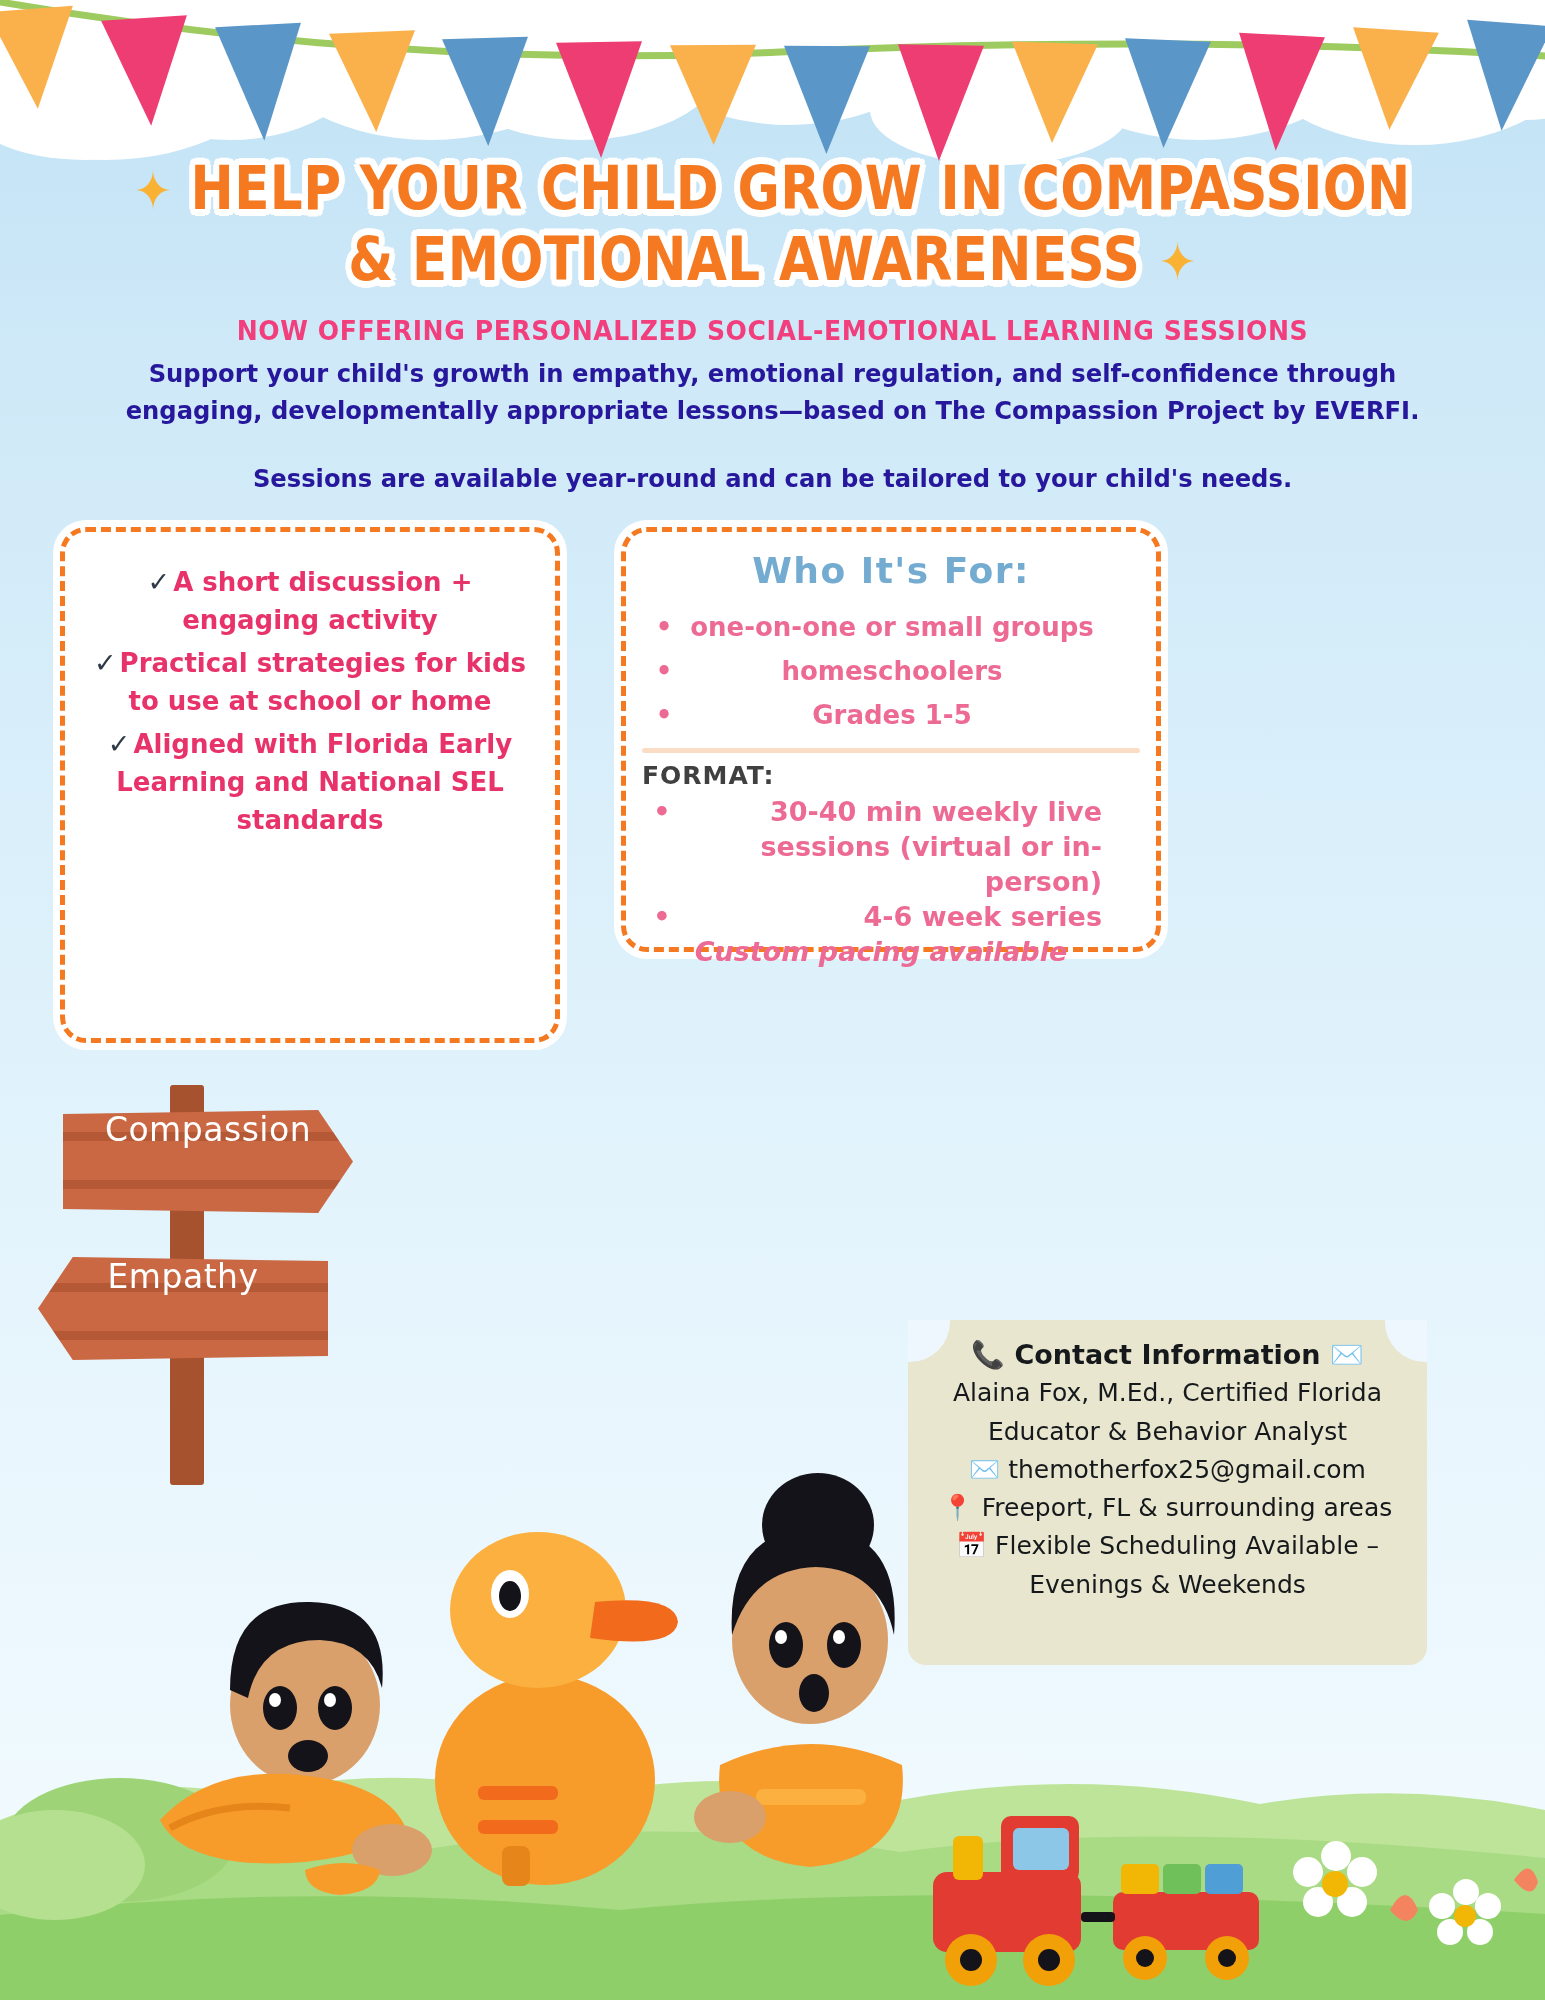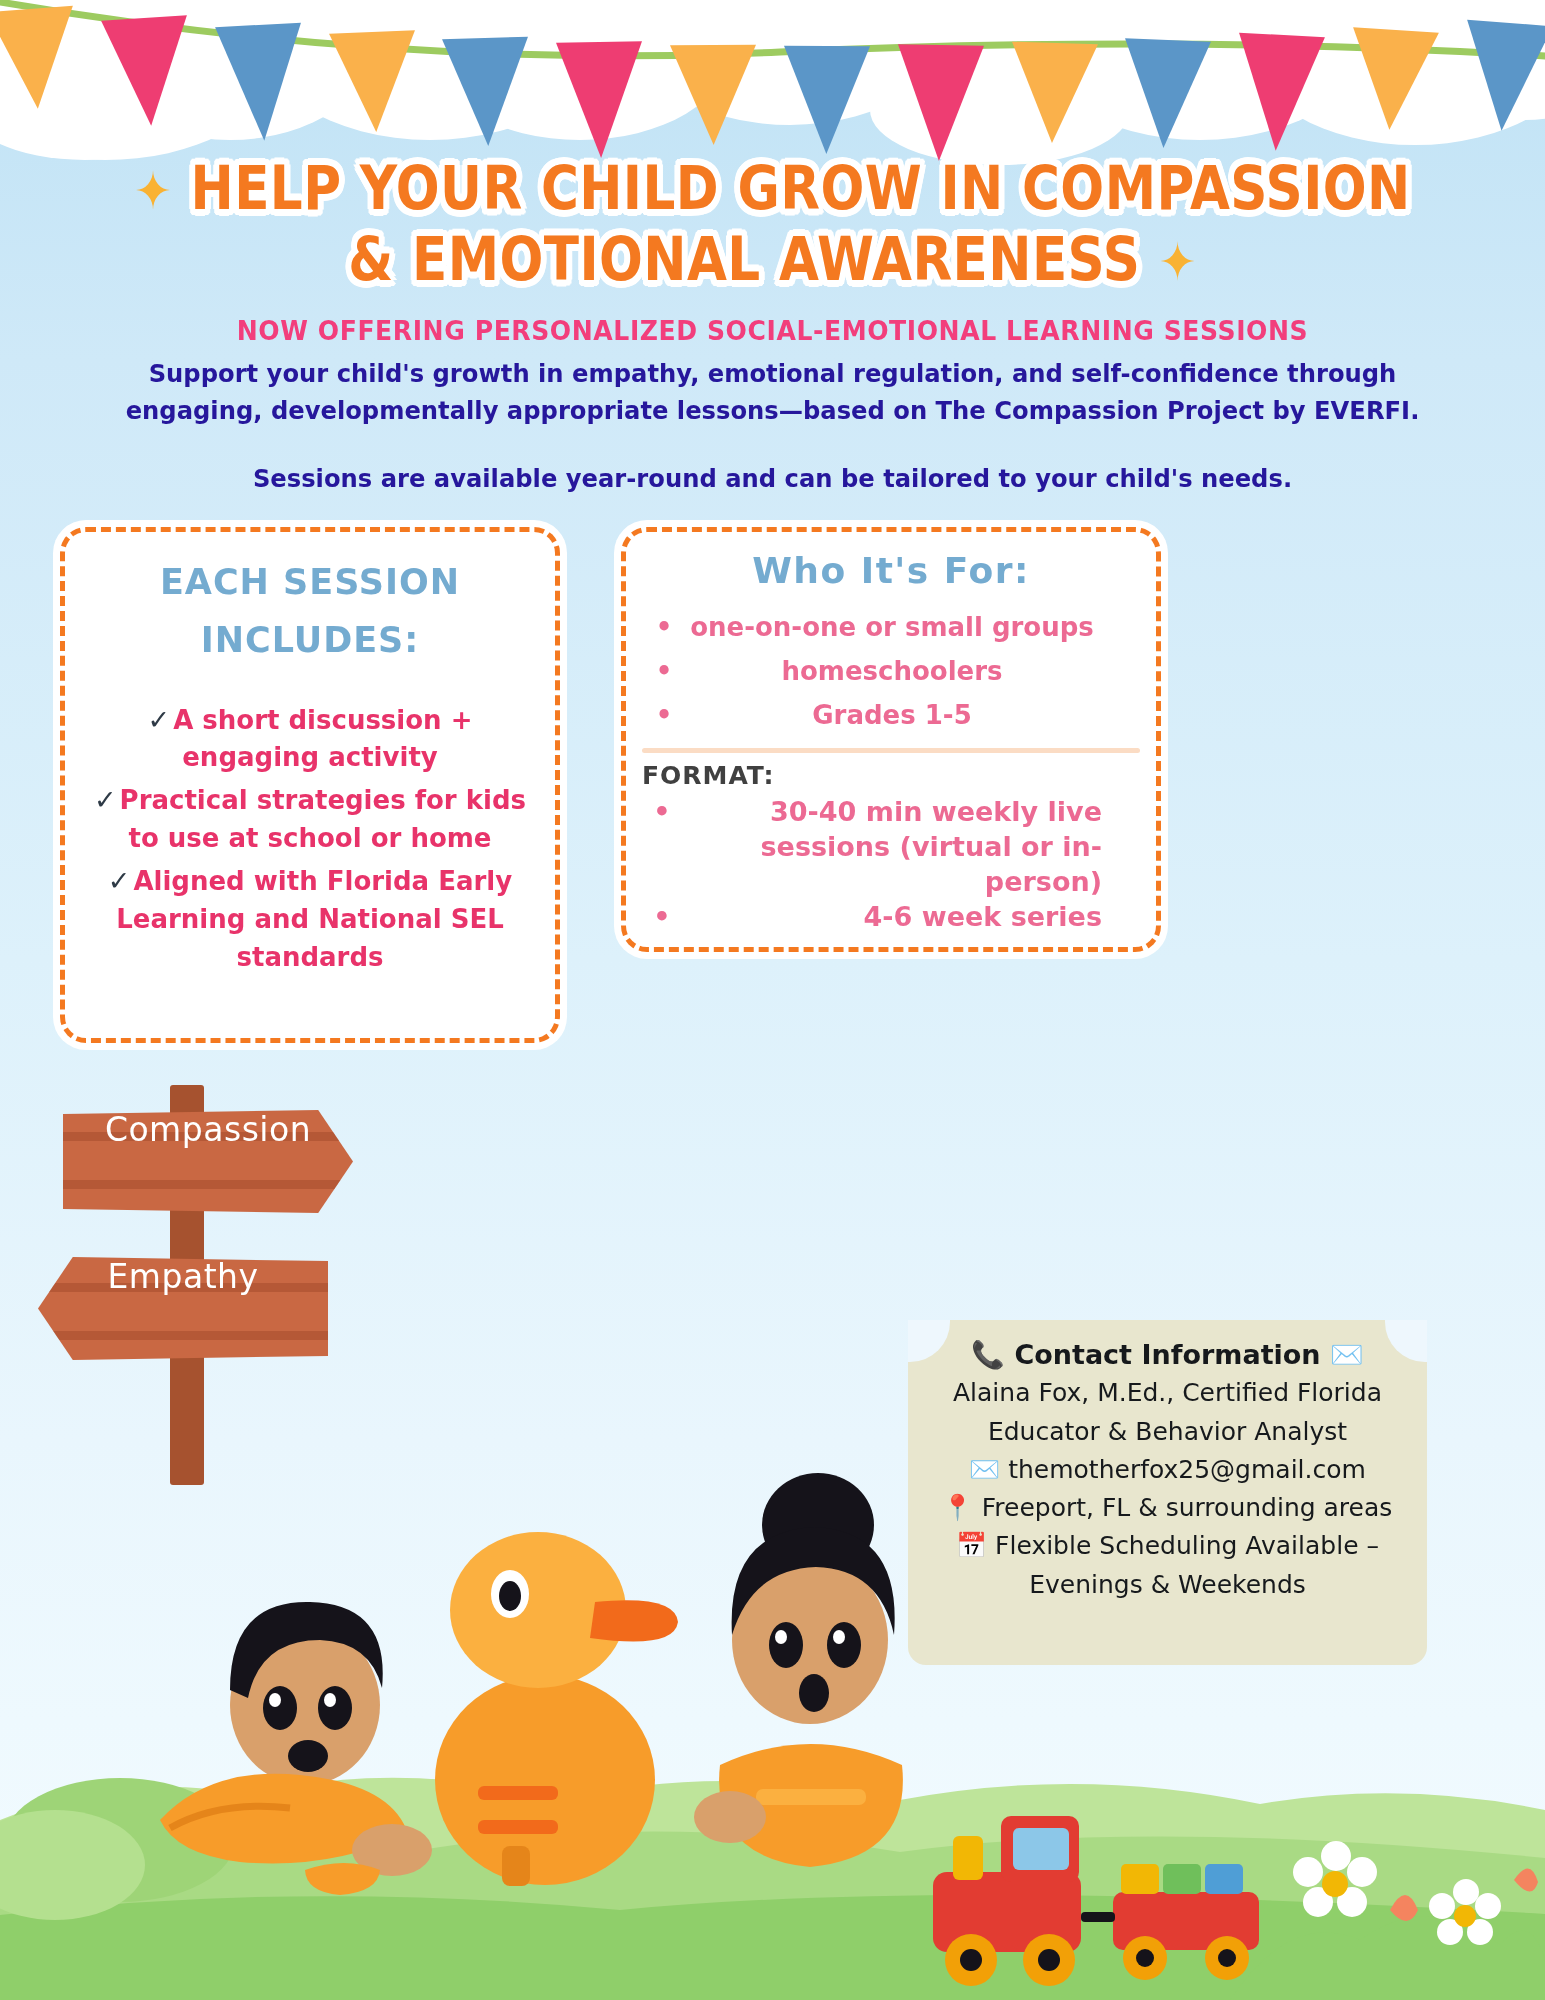--- a/index.html
+++ b/index.html
@@ -318,24 +318,20 @@
       <span class="sparkle">✦</span>
     </span>
   </div>
 
   <div class="subhead" style="top:315px;">NOW OFFERING PERSONALIZED SOCIAL-EMOTIONAL LEARNING SESSIONS</div>
 
   <div class="bodytext" style="top:355px;">Support your child's growth in empathy, emotional regulation, and self-confidence through engaging, developmentally appropriate lessons—based on The Compassion Project by EVERFI.</div>
   <div class="bodytext" style="top:460px;">Sessions are available year-round and can be tailored to your child's needs.</div>
 
   <div class="card" id="card-left">
-    <div class="card-title">
-      <div>EACH SESSION</div>
-      <div>INCLUDES:</div>
-    </div>
     <div class="check-list" id="check-list">
         <div class="check-item"><span class="check-mark">✓</span>A short discussion + engaging activity</div>
         <div class="check-item"><span class="check-mark">✓</span>Practical strategies for kids to use at school or home</div>
         <div class="check-item"><span class="check-mark">✓</span>Aligned with Florida Early Learning and National SEL standards</div>
       </div>
   </div>
 
   <div class="card" id="card-right">
     <div class="card-title-rounded">Who It's For:</div>
     <div class="who-list" id="who-list">
@@ -358,20 +354,21 @@
       <div id="fmt-list">
           <div class="fmt-item">
             <span class="fmt-bullet">•</span>
             <span class="fmt-text">30-40 min weekly live sessions (virtual or in-person)</span>
           </div>
           <div class="fmt-item">
             <span class="fmt-bullet">•</span>
             <span class="fmt-text">4-6 week series</span>
           </div>
         </div>
+      <div class="fmt-note">Custom pacing available</div>
     </div>
   </div>
 
   <div id="contact-box">
     <div class="contact-heading">
       <span>📞</span>
       <span>Contact Information</span>
       <span>✉️</span>
     </div>
     <div class="contact-line">Alaina Fox, M.Ed., Certified Florida Educator &amp; Behavior Analyst</div>

